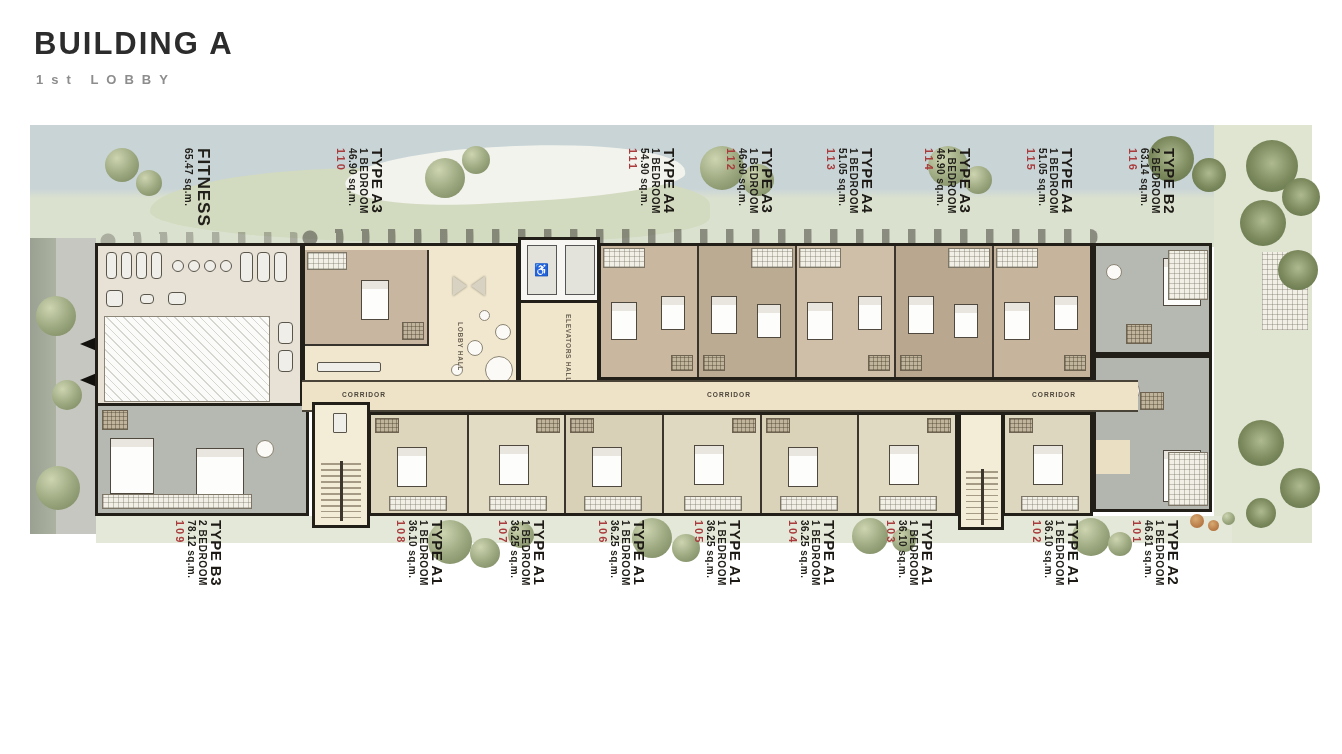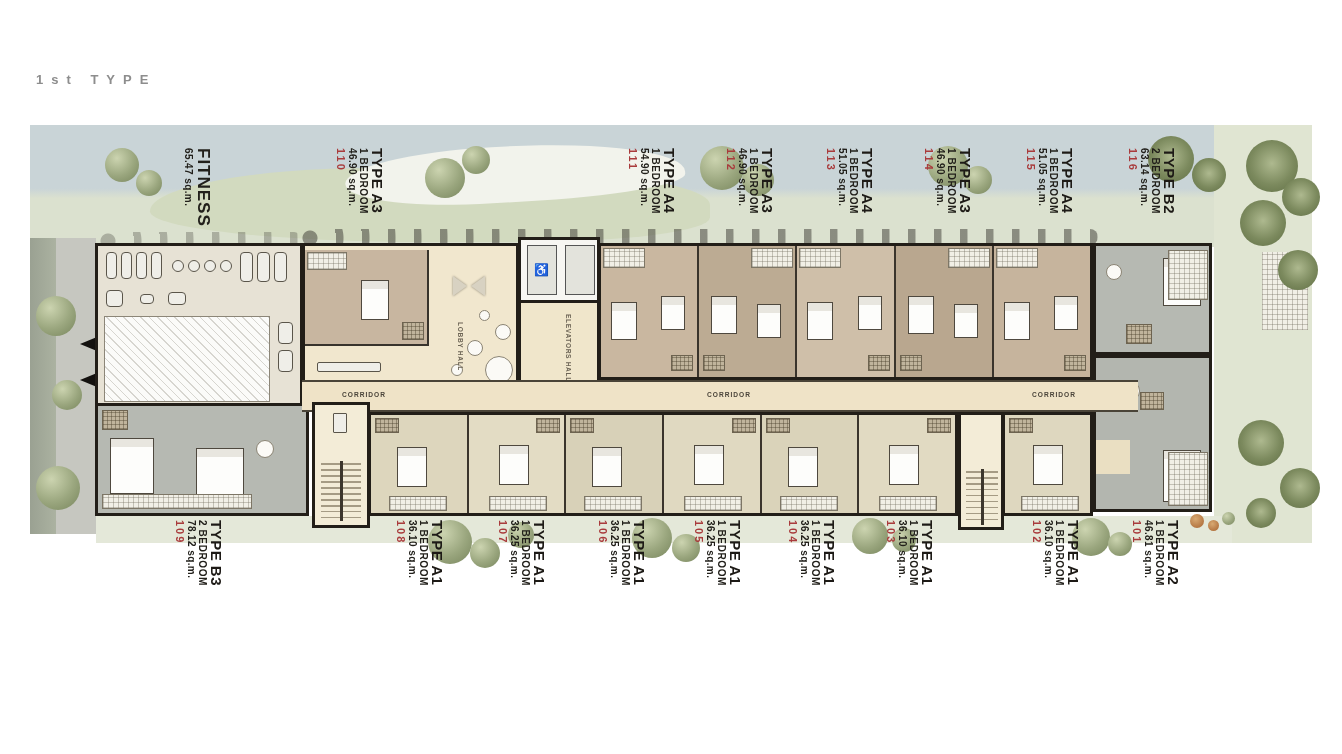--- a/index.html
+++ b/index.html
@@ -65,21 +65,22 @@
   .u-bed{font-size:10px;line-height:11px;font-weight:bold;letter-spacing:.6px;color:#22201b;}
   .u-area{font-size:10px;line-height:11px;font-weight:bold;letter-spacing:.4px;color:#22201b;}
   .u-num{font-size:11px;line-height:13px;font-weight:bold;letter-spacing:2px;color:var(--unit-number-red,#a93b3c);}
   .f-name{font-size:17px;line-height:19px;font-weight:bold;letter-spacing:1px;color:#22201b;}
 </style>
 </head>
 <body>
 
 <div class="scene">
 
-  <div class="subtitle">1st TYPE</div>
+  <div class="title">BUILDING A</div>
+  <div class="subtitle">1st LOBBY</div>
 
   <div class="abs land-top"></div>
   <div class="abs lawn"></div>
   <div class="abs walkway"></div>
   <div class="abs land-left"></div>
   <div class="abs path-left"></div>
   <div class="abs land-right"></div>
   <div class="abs land-bottom"></div>
   <div class="hatch-light" style="left:1262px;top:252px;width:46px;height:78px;border:none"></div>
 

